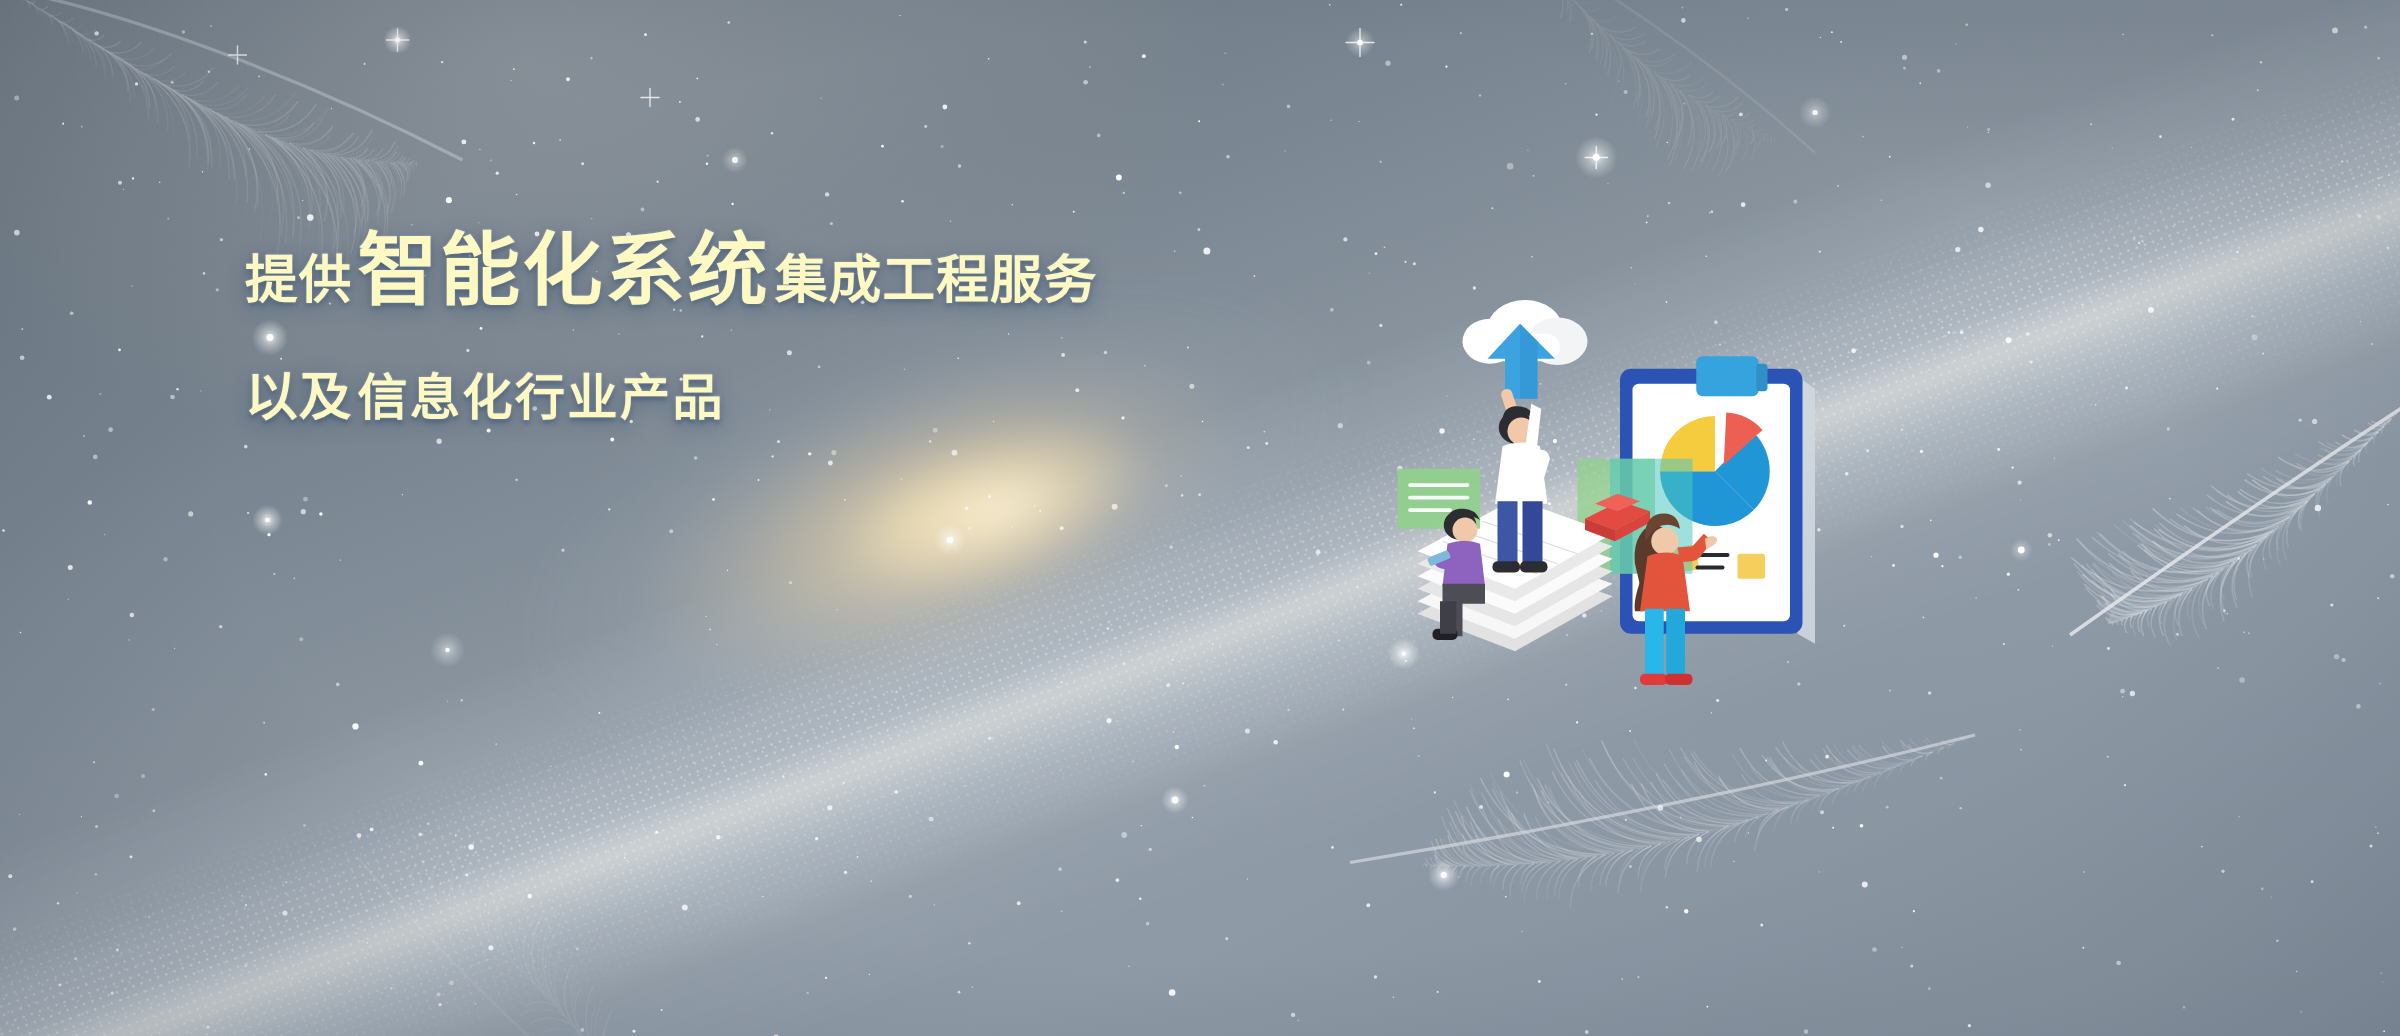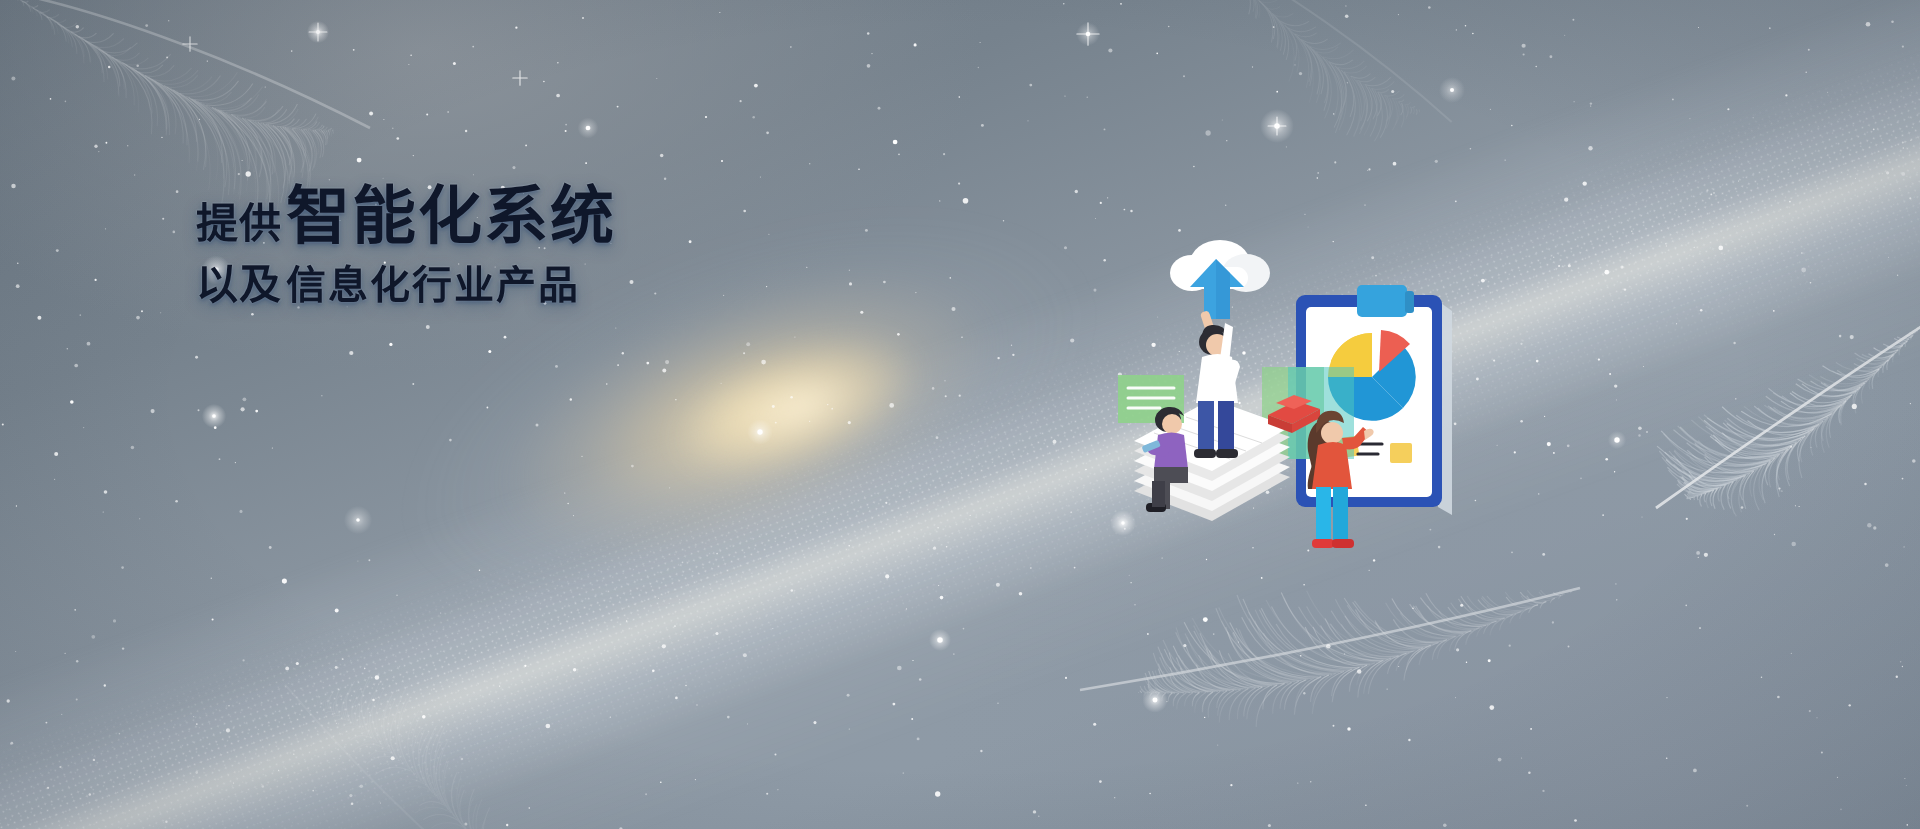--- a/index.html
+++ b/index.html
@@ -109,29 +109,29 @@
   #feather-tr{ left:1180px; top:-40px;  width:300px; height:170px; opacity:.22; transform:rotate(12deg); }
   #feather-r { left:1570px; top:320px;  width:380px; height:230px; opacity:.78; }
   #feather-b { left:1040px; top:560px;  width:560px; height:300px; opacity:.62; }
   #feather-bl{ left:240px;  top:700px;  width:360px; height:200px; opacity:.16; transform:rotate(-160deg); }
 
   
   .headline{
     position:absolute;
     left:196px; top:185px;
     z-index:8;
-    color:#0f172a;
+    color:#fef9c3;
     white-space:nowrap;
     text-shadow:
       0 2px 4px rgba(40,70,110,.55),
       0 5px 16px rgba(30,60,100,.38),
       0 0 2px rgba(255,255,255,.55);
   }
   .line{ display:flex; align-items:baseline; }
-  .line + .line{ }
+  .line + .line{ margin-top:33px; }
   .t-small{
     font-size:42px;
     font-weight:700;
     letter-spacing:1px;
     font-family:"Liberation Serif", serif;
   }
   .t-big{
     font-size:64px;
     font-weight:800;
     letter-spacing:2px;
@@ -1752,20 +1752,21 @@
           <path d="M346.0 162.0 Q346.0 162.0 346.0 162.0" stroke-opacity="0.29"></path>
         </g>
       <path d="M12 18 C110 46 230 96 346 162" stroke="#ffffff" stroke-opacity=".5" stroke-width="2" fill="none"></path>
     </svg>
   </div>
 
   <div class="headline">
     <div class="line line1">
       <span class="t-small">提供</span>
       <span class="t-big">智能化系统</span>
+      <span class="t-small">集成工程服务</span>
     </div>
     <div class="line line2">
       <span class="t-small">以及</span>
       <span class="t-big">信息化行业产品</span>
     </div>
   </div>
 
   <div id="illustration">
     <svg viewBox="0 0 400 350" aria-hidden="true">
 

